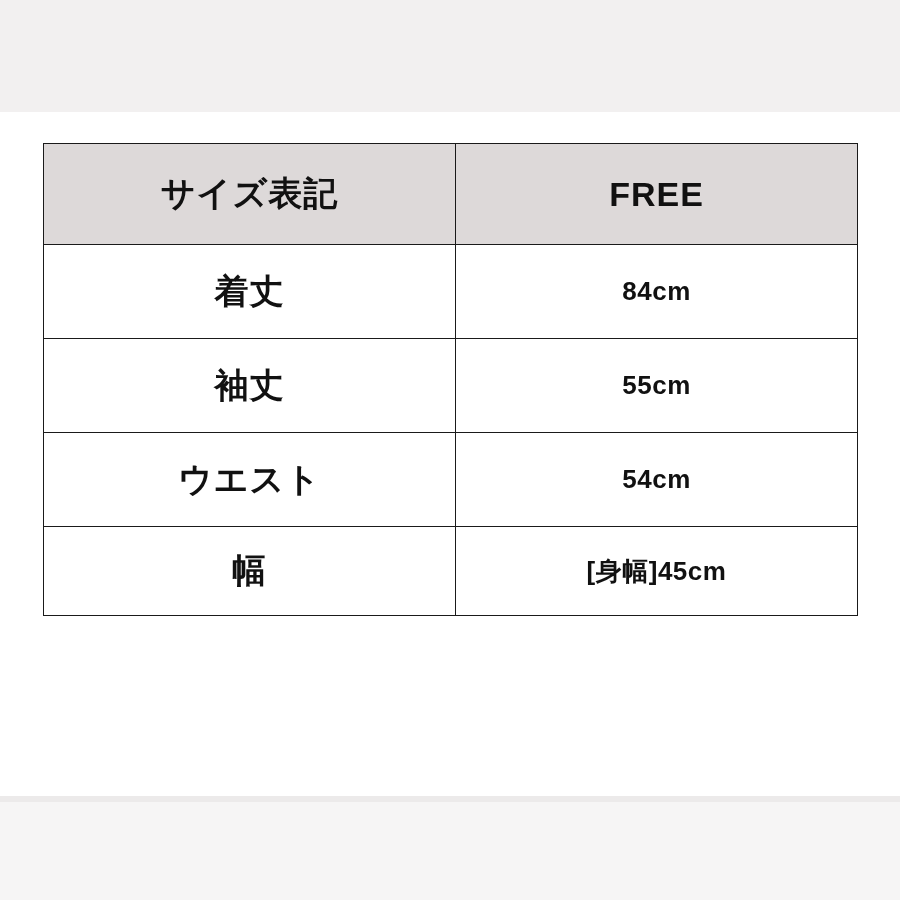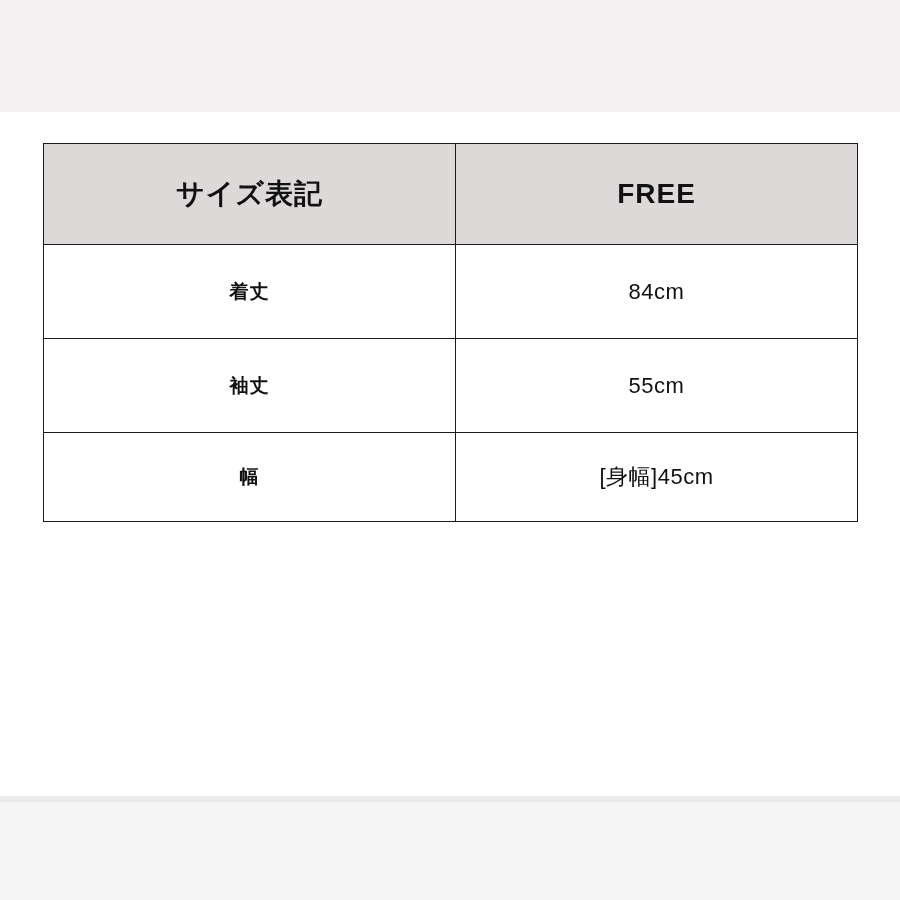--- a/index.html
+++ b/index.html
@@ -68,38 +68,38 @@
   table.size-table td {
     border: 1px solid #1a1a1a;
     text-align: center;
     vertical-align: middle;
     color: #111111;
   }
 
   table.size-table thead th {
     background: #ddd9d9;
     height: 98px;
-    font-size: 28px;
+    font-size: 34px;
     font-weight: bold;
     letter-spacing: 1px;
   }
 
   table.size-table tbody th {
     background: #ffffff;
     height: 91px;
-    font-size: 19px;
+    font-size: 34px;
     font-weight: bold;
     letter-spacing: 1px;
   }
 
   table.size-table tbody td {
     background: #ffffff;
     height: 91px;
-    font-size: 22px;
-    font-weight: normal;
+    font-size: 26px;
+    font-weight: bold;
     letter-spacing: 0.5px;
   }
 
   
   table.size-table tbody tr:last-child th,
   table.size-table tbody tr:last-child td {
     height: 86px;
   }
 </style>
 </head>
@@ -126,20 +126,24 @@
       <tbody>
         <tr>
           <th>着丈</th>
           <td>84cm</td>
         </tr>
         <tr>
           <th>袖丈</th>
           <td>55cm</td>
         </tr>
         <tr>
+          <th>ウエスト</th>
+          <td>54cm</td>
+        </tr>
+        <tr>
           <th>幅</th>
           <td>[身幅]45cm</td>
         </tr>
       </tbody>
     </table>
   </div>
 
 </div>
 
 </body></html>

